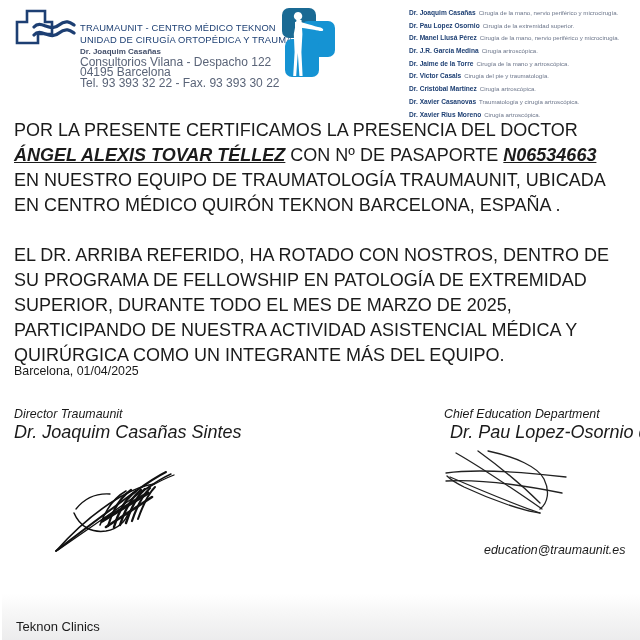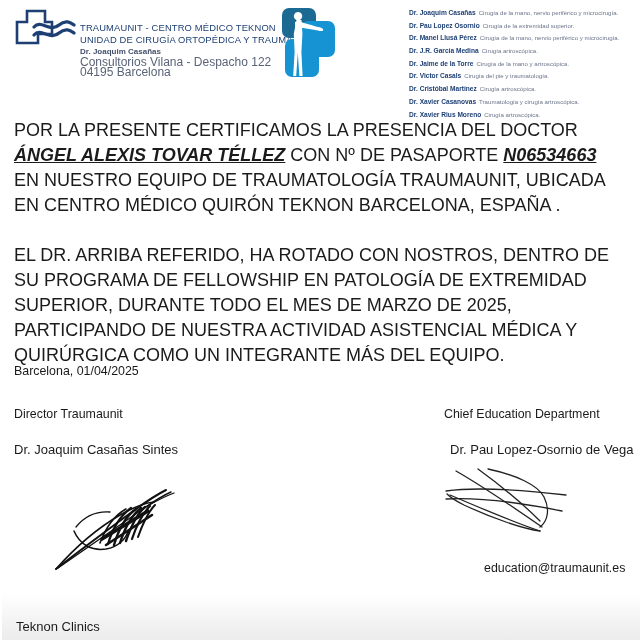--- a/index.html
+++ b/index.html
@@ -128,37 +128,37 @@
   }
   .place-date {
     font-size: 12.4px;
     padding-left: 14px;
     line-height: 18px;
   }
   .sig-cols {
     position: relative;
     margin-top: 25px;
     height: 200px;
+    font-style: italic;
   }
   .sig-col {
     position: absolute;
     top: 0;
   }
   .sig-col.left  { left: 14px;  width: 300px; }
   .sig-col.right { left: 444px; width: 200px; }
 
   .sig-role {
     font-size: 12.4px;
     line-height: 18px;
     white-space: nowrap;
   }
   .sig-name {
-    font-size: 13px;
+    font-size: 18px;
     line-height: 18px;
-    margin-top: 18px;
     white-space: nowrap;
   }
   .sig-col.right .sig-name { margin-left: 6px; }
 
   .sig-ink { margin-top: 6px; }
   .sig-email {
     font-size: 12.4px;
     margin-top: 12px;
     margin-left: 40px;
     white-space: nowrap;
@@ -193,20 +193,21 @@
         <path d="M20 21 C27 13, 36 27, 45 19 C52 13, 57 17, 60 19" fill="none" stroke="#1d3f73" stroke-width="3.2" stroke-linecap="round"></path>
         <path d="M20 29 C27 21, 36 35, 45 27 C52 21, 57 25, 60 27" fill="none" stroke="#1d3f73" stroke-width="3.2" stroke-linecap="round"></path>
       </svg>
     </div>
     <div class="lh-text">
       <div class="lh-title1">TRAUMAUNIT - CENTRO MÉDICO TEKNON</div>
       <div class="lh-title2">UNIDAD DE CIRUGÍA ORTOPÉDICA Y TRAUMATOLOGÍA</div>
       <div class="lh-doc">Dr. Joaquim Casañas</div>
       <div class="lh-addr">Consultorios Vilana - Despacho 122</div>
       <div class="lh-addr">04195 Barcelona</div>
+      <div class="lh-addr">Tel. 93 393 32 22 - Fax. 93 393 30 22</div>
     </div>
   </div>
 
   <div class="lh-logo">
     <svg viewBox="0 0 74 78" width="74" height="78">
       <rect x="14" y="4" width="34" height="30" rx="7" fill="#1a6a94"></rect>
       <rect x="33" y="17" width="34" height="36" rx="7" fill="#1593d3"></rect>
       <rect x="17" y="35" width="34" height="38" rx="7" fill="#1593d3"></rect>
       <path d="M30 8 a4.2 4.2 0 1 0 0.1 0 Z" fill="#ffffff"></path>
       <path d="M28.5 16 L33.5 16 L34.4 30 L33.4 48 L34.6 72 L31.4 72 L29.8 49 L28.2 72 L25.2 72 L26.6 48 L25.8 30 Z" fill="#ffffff"></path>

